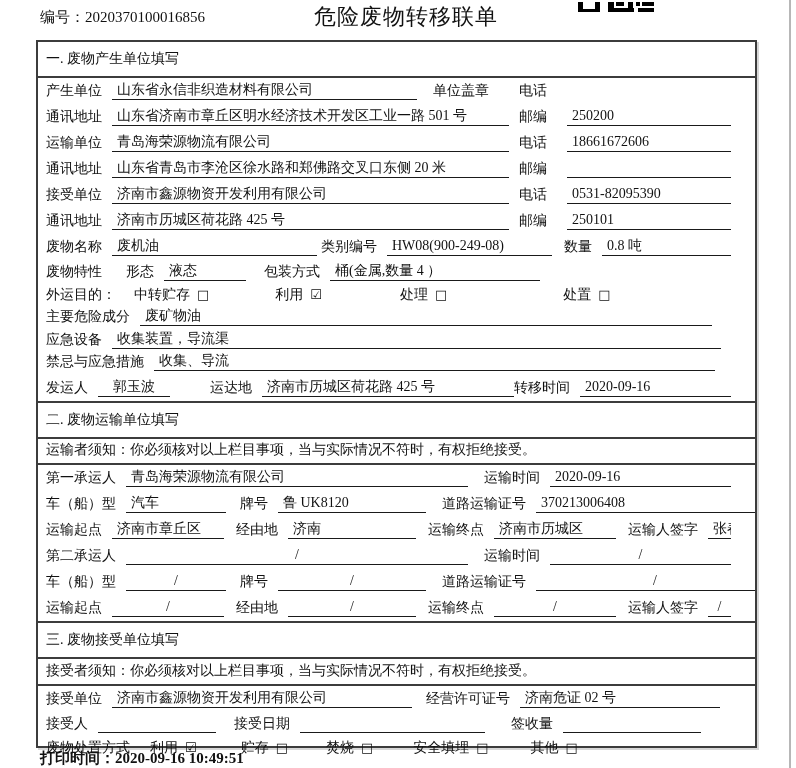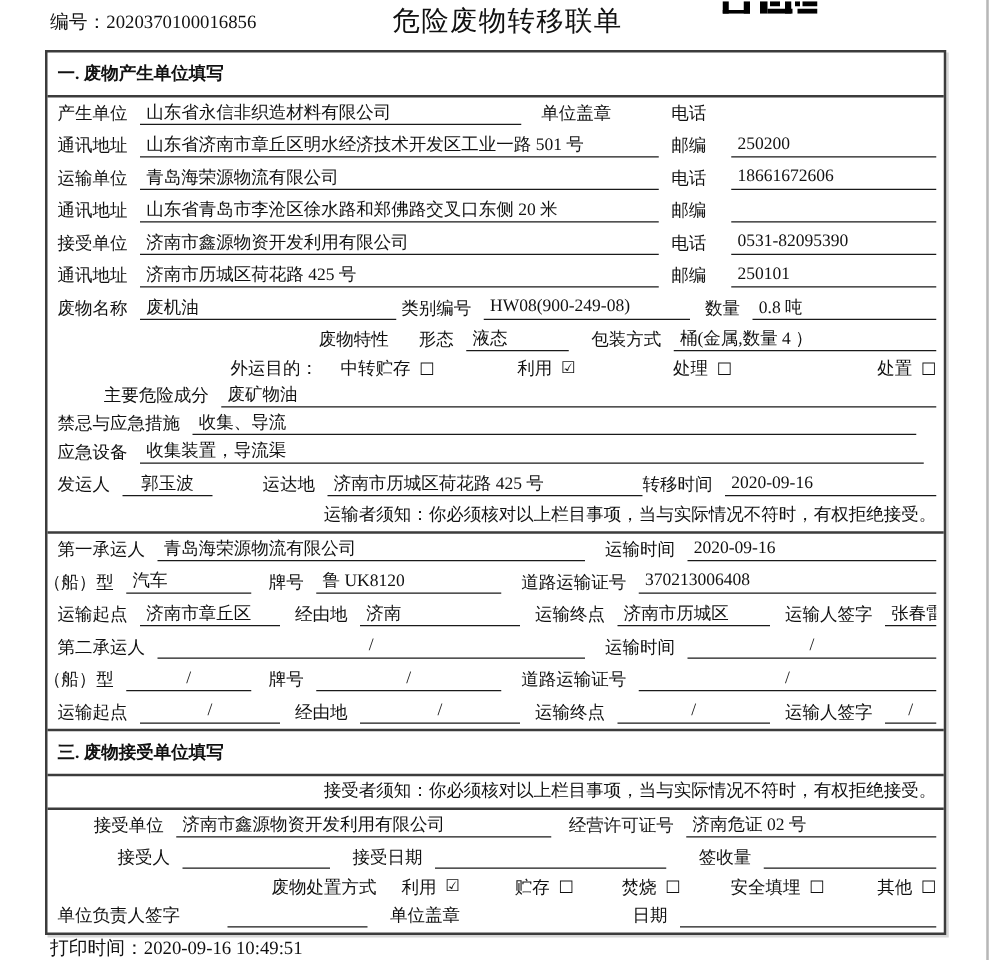--- a/index.html
+++ b/index.html
@@ -13,42 +13,42 @@
   .doc-no { position:absolute; left:40px; top:8px; font-size:15px; white-space:nowrap; }
   .doc-title { position:absolute; left:314px; top:2px; font-size:22px; font-weight:normal; letter-spacing:1px; white-space:nowrap; }
   .qr-frag { position:absolute; left:578px; top:0; }
   .main-table {
     position:absolute; left:36px; top:40px; width:721px; height:708px;
     border:2px solid #3c3c3c; box-shadow:2px 2px 0 rgba(140,140,140,.35);
     display:flex; flex-direction:column; background:#fff;
   }
   .sec-header {
     flex:0 0 auto; height:23px; border-bottom:2px solid #3c3c3c;
-    font-weight:bold; display:flex; align-items:center; padding:17px 8px; white-space:nowrap;
+    font-weight:normal; display:flex; align-items:center; padding:17px 8px; white-space:nowrap;
   }
   .sec-header.bt { border-top:2px solid #3c3c3c; height:24px; }
   .row {
     flex:0 0 auto; display:flex; align-items:flex-end;
-    padding:0 6px 4px 8px; white-space:nowrap; overflow:hidden;justify-content:flex-end;
+    padding:0 24px 4px 8px; white-space:nowrap; overflow:hidden;
   }
   .row.notice { border-bottom:2px solid #3c3c3c; align-items:center; padding-bottom:2px; }
   .h26{height:26px} .h25{height:25px} .h23{height:23px} .h22{height:22px} .h27{height:27px}
   .last { flex:1 1 auto; }
   .lbl { margin-right:10px; flex:0 0 auto; }
   .val {
     border-bottom:1px solid #1a1a1a; padding:0 5px; min-height:18px;
     flex:0 0 auto; overflow:hidden;
   }
   .val.grow { flex:1 1 auto; }
   .val.c { text-align:center; }
   .rcol { display:flex; align-items:flex-end; margin-left:auto; width:212px; flex:0 0 auto; }
   .rcol .lbl { margin-right:20px;font-family:Liberation Serif, serif; }
   .box { font-family:"DejaVu Sans",sans-serif; font-size:13px; margin-left:7px; }
   .opt { display:flex; align-items:center; }
-  .footer-line { position:absolute; left:40px; top:749px; font-size:15px; white-space:nowrap; }
+  .footer-line { position:absolute; left:40px; top:749px; font-size:15px; white-space:nowrap;font-weight:bold; }
 </style>
 </head>
 <body>
 
 <div class="page-edge"></div>
 
 <div class="qr-frag">
   <svg width="76" height="10" xmlns="http://www.w3.org/2000/svg">
     <rect x="0" y="0" width="5" height="10" fill="#000"></rect>
     <rect x="17" y="0" width="5" height="10" fill="#000"></rect>
@@ -161,39 +161,40 @@
         <span>处置</span>
         <span class="box">□</span>
       </span>
   </div>
 
   <div class="row h22">
     <span class="lbl">主要危险成分</span>
     <span class="val" style="width:572px">废矿物油</span>
   </div>
 
+  <div class="row h23">
+    <span class="lbl">应急设备</span>
+    <span class="val grow" style="margin-right:10px">收集装置，导流渠</span>
+  </div>
+
   <div class="row h22">
     <span class="lbl">禁忌与应急措施</span>
     <span class="val grow" style="margin-right:16px">收集、导流</span>
-  </div>
-
-  <div class="row h23">
-    <span class="lbl">应急设备</span>
-    <span class="val grow" style="margin-right:10px">收集装置，导流渠</span>
   </div>
 
   <div class="row h26">
     <span class="lbl">发运人</span>
     <span class="val c" style="width:72px">郭玉波</span>
     <span class="lbl" style="margin-left:40px">运达地</span>
     <span class="val" style="width:252px">济南市历城区荷花路 425 号</span>
     <span class="lbl" style="margin-left:0">转移时间</span>
     <span class="val grow">2020-09-16</span>
   </div>
 
+  <div class="sec-header bt">二. 废物运输单位填写</div>
 
   <div class="row notice h26">
     <span>运输者须知：</span>
     <span>你必须核对以上栏目事项，当与实际情况不符时，有权拒绝接受。</span>
   </div>
 
   <div class="row h26">
     <span class="lbl">第一承运人</span>
     <span class="val" style="width:342px">青岛海荣源物流有限公司</span>
     <span class="lbl" style="margin-left:16px">运输时间</span>

